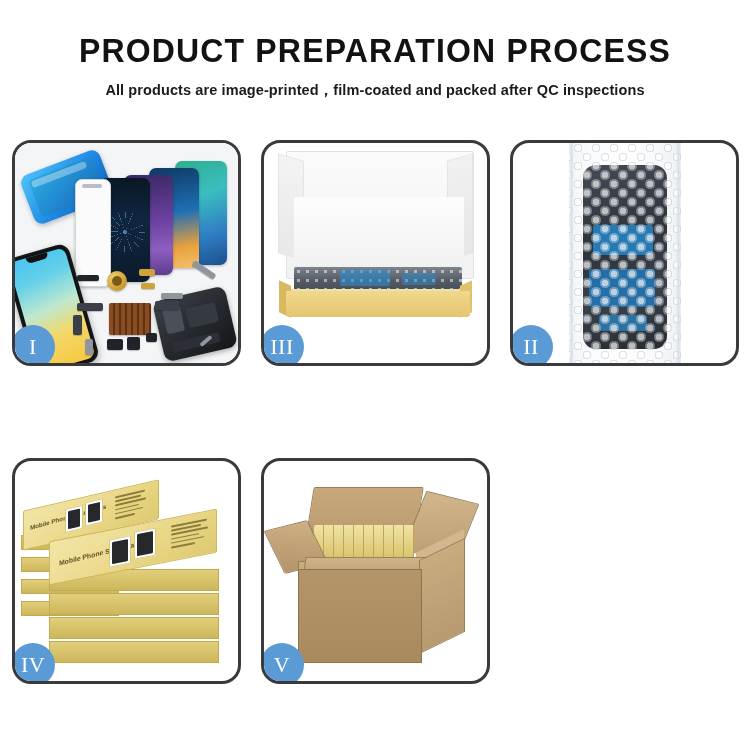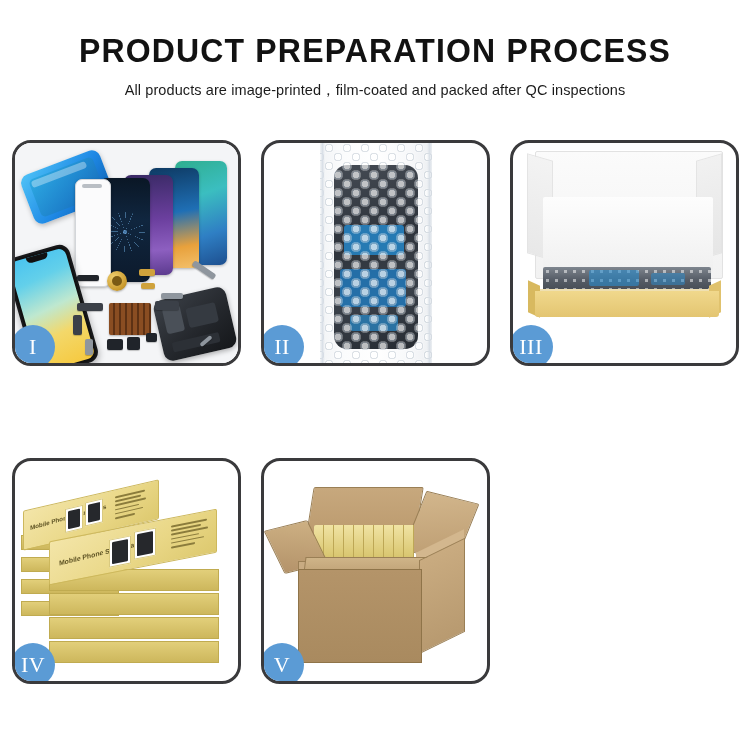--- a/index.html
+++ b/index.html
@@ -11,21 +11,21 @@
   .page{width:750px;height:750px;position:relative;box-sizing:border-box;}
 
   
   .header{text-align:center;padding-top:34px;}
   .title{
     font-size:33px;font-weight:700;color:#121212;letter-spacing:1.2px;
     line-height:1.05;transform:scaleX(0.97);
   }
   .subtitle{
     font-size:14.5px;color:#1b1b1b;letter-spacing:0.1px;margin-top:12px;
-    font-weight:400;
+    font-weight:700;
   }
 
   
   .grid{
     position:absolute;left:12px;top:140px;width:726px;
     display:grid;grid-template-columns:229px 229px 229px;
     grid-template-rows:226px 226px;column-gap:20px;row-gap:92px;
   }
   .panel{
     position:relative;border:3px solid #3a3a3c;border-radius:19px;
@@ -300,51 +300,51 @@
         <div class="prt dk" style="left:112px;top:194px;width:13px;height:13px;"></div>
         <div class="prt lt" style="left:70px;top:196px;width:8px;height:16px;"></div>
         <div class="prt dk" style="left:131px;top:190px;width:11px;height:9px;"></div>
         <div class="prt lt" style="left:176px;top:124px;width:26px;height:6px;transform:rotate(34deg);"></div>
         <div class="prt lt" style="left:184px;top:196px;width:14px;height:4px;transform:rotate(-40deg);"></div>
         <div class="badge">I</div>
       </div>
     </div>
 
     <div class="panel">
-      <div class="panel-clip p2">
-        <div class="sheet"></div>
-        <div class="item">
-          <div class="blue1"></div>
-            <div class="blue2"></div>
-            <div class="blue3"></div>
-        </div>
-        <div class="bubbles2"></div>
-        <div class="bubbles"></div>
-        <div class="seam" style="left:50%;margin-left:-56px;"></div>
-        <div class="seam" style="left:50%;margin-left:51px;"></div>
-        <div class="badge">II</div>
-      </div>
-    </div>
-
-    <div class="panel">
       <div class="panel-clip p3">
         <div class="lidback"></div>
         <div class="lidL"></div>
         <div class="lidR"></div>
         <div class="foam"></div>
         <div class="content">
           <div class="bub"></div>
             <div class="bl"></div>
             <div class="bl2"></div>
         </div>
         <div class="rim"></div>
         <div class="sideL"></div>
         <div class="sideR"></div>
         <div class="front"></div>
         <div class="badge">III</div>
+      </div>
+    </div>
+
+    <div class="panel">
+      <div class="panel-clip p2">
+        <div class="sheet"></div>
+        <div class="item">
+          <div class="blue1"></div>
+            <div class="blue2"></div>
+            <div class="blue3"></div>
+        </div>
+        <div class="bubbles2"></div>
+        <div class="bubbles"></div>
+        <div class="seam" style="left:50%;margin-left:-56px;"></div>
+        <div class="seam" style="left:50%;margin-left:51px;"></div>
+        <div class="badge">II</div>
       </div>
     </div>
 
     <div class="panel">
       <div class="panel-clip p4">
         <div class="stack">
 
           <div class="yb" style="left:0px;top:126px;width:96px;height:16px;">
               <div class="side" style="top:0;"></div>
             </div>

